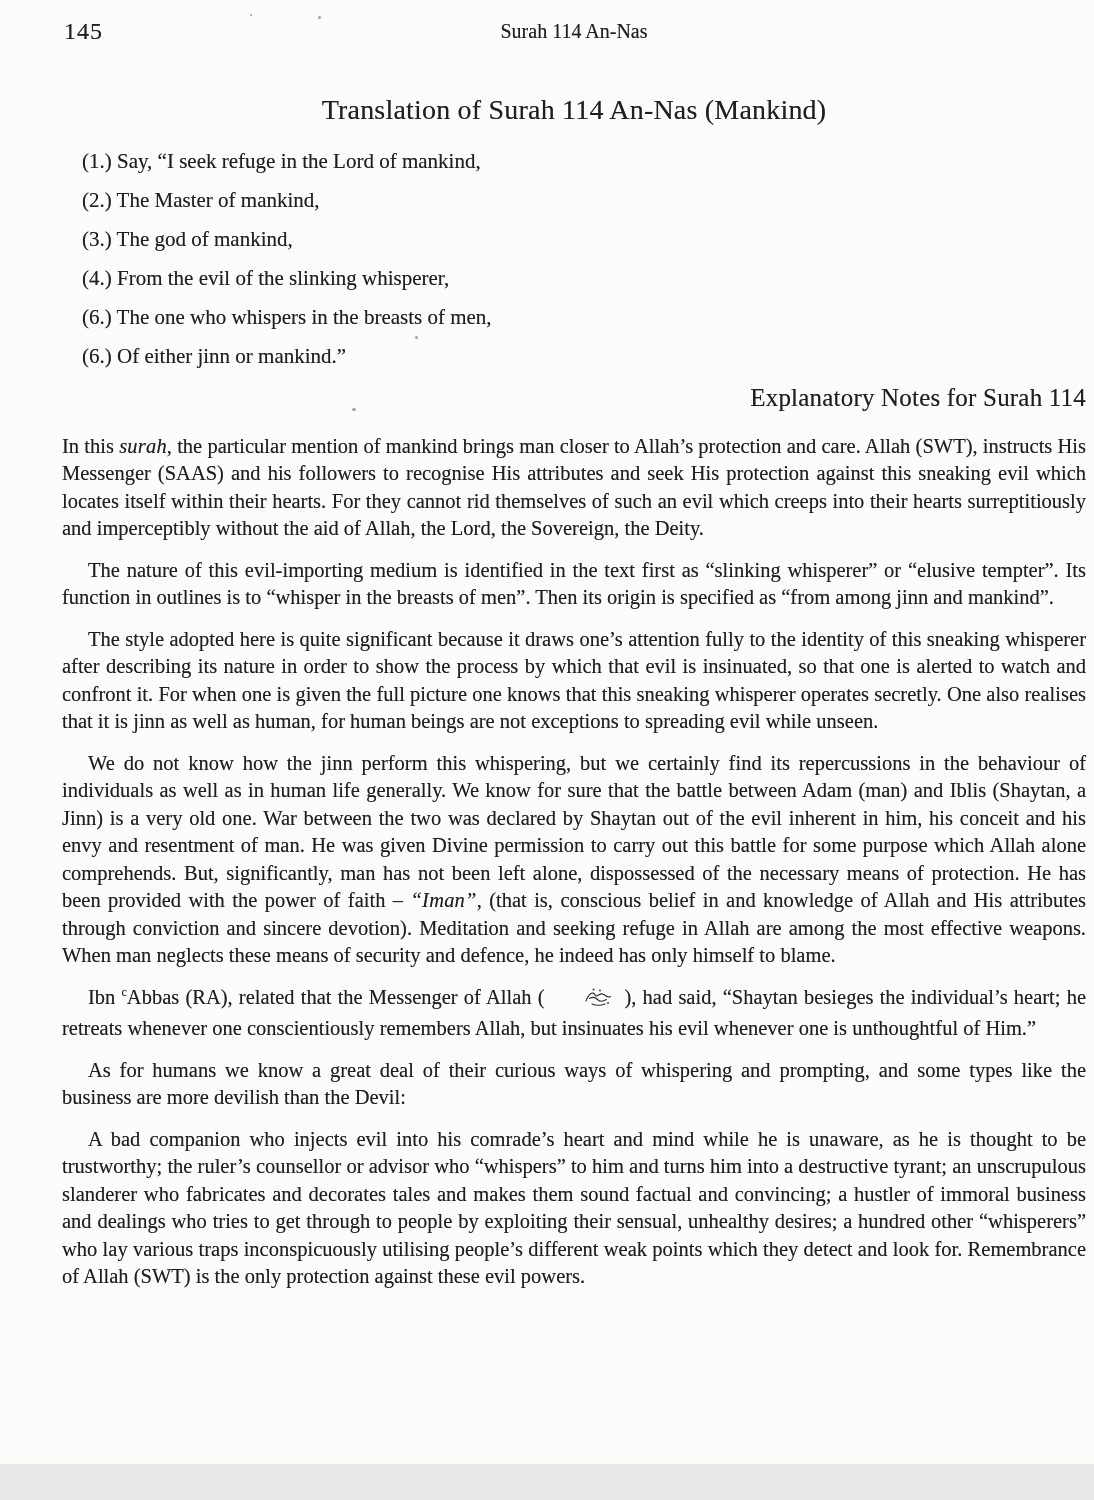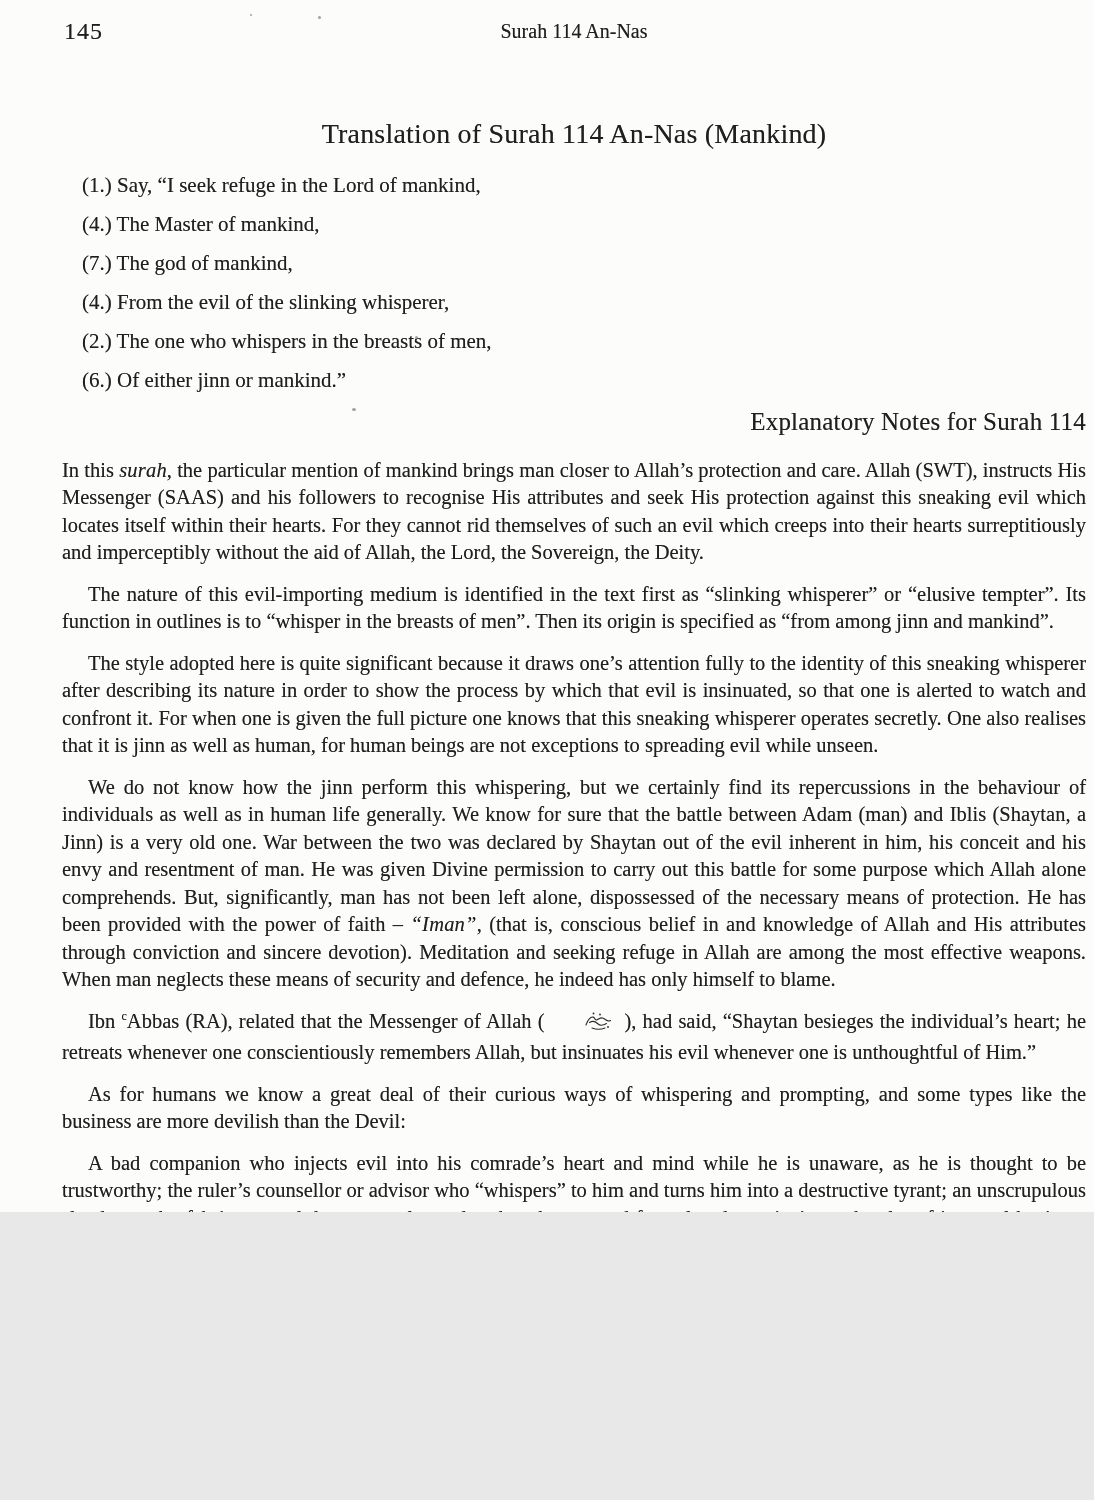--- a/index.html
+++ b/index.html
@@ -3,21 +3,21 @@
 <meta charset="utf-8">
 <style>
   html, body { margin: 0; padding: 0; }
   body {
     background: #e8e8e8;
     font-family: "Liberation Serif", "DejaVu Serif", serif;
   }
   .page {
     position: relative;
     width: 1094px;
-    height: 1212px;
+    height: 1464px;
     margin: 0 auto;
     background: #fcfcfb;
     color: #1f1f1f;
     overflow: hidden;
     text-shadow: 0 0 0.6px rgba(40,40,40,0.55);
   }
   .content {
     margin-left: 62px;
     width: 1024px;
   }
@@ -31,21 +31,21 @@
     left: 2px;
     top: 18px;
     font-size: 24px;
     letter-spacing: 1px;
   }
   .running-header {
     text-align: center;
     font-size: 20px;
   }
   .h1-title {
-    margin-top: 68px;
+    margin-top: 44px;
     text-align: center;
     font-size: 28px;
     font-weight: 400;
     letter-spacing: 0.2px;
   }
   .verse-list {
     margin-top: 24px;
     margin-left: 20px;
   }
   .verse {
@@ -102,24 +102,24 @@
 
     <div class="header-row">
       <span class="page-number">145</span>
       <div class="running-header">Surah 114 An-Nas</div>
     </div>
 
     <h1 class="h1-title">Translation of Surah 114 An-Nas (Mankind)</h1>
 
     <div class="verse-list">
         <p class="verse">(1.) Say, “I seek refuge in the Lord of mankind,</p>
-        <p class="verse">(4.) The Master of mankind,</p>
-        <p class="verse">(7.) The god of mankind,</p>
+        <p class="verse">(2.) The Master of mankind,</p>
+        <p class="verse">(3.) The god of mankind,</p>
         <p class="verse">(4.) From the evil of the slinking whisperer,</p>
-        <p class="verse">(2.) The one who whispers in the breasts of men,</p>
+        <p class="verse">(6.) The one who whispers in the breasts of men,</p>
         <p class="verse">(6.) Of either jinn or mankind.”</p>
       </div>
 
     <h2 class="h2-title">Explanatory Notes for Surah 114</h2>
 
     <div class="paras">
         <p class="">In this <i>surah</i>, the particular mention of mankind brings man closer to Allah’s protection and care. Allah (SWT), instructs His Messenger (SAAS) and his followers to recognise His attributes and seek His protection against this sneaking evil which locates itself within their hearts. For they cannot rid themselves of such an evil which creeps into their hearts surreptitiously and imperceptibly without the aid of Allah, the Lord, the Sovereign, the Deity.</p>
         <p class="indent">The nature of this evil-importing medium is identified in the text first as “slinking whisperer” or “elusive tempter”. Its function in outlines is to “whisper in the breasts of men”. Then its origin is specified as “from among jinn and mankind”.</p>
         <p class="indent">The style adopted here is quite significant because it draws one’s attention fully to the identity of this sneaking whisperer after describing its nature in order to show the process by which that evil is insinuated, so that one is alerted to watch and confront it. For when one is given the full picture one knows that this sneaking whisperer operates secretly. One also realises that it is jinn as well as human, for human beings are not exceptions to spreading evil while unseen.</p>
         <p class="indent">We do not know how the jinn perform this whispering, but we certainly find its repercussions in the behaviour of individuals as well as in human life generally. We know for sure that the battle between Adam (man) and Iblis (Shaytan, a Jinn) is a very old one. War between the two was declared by Shaytan out of the evil inherent in him, his conceit and his envy and resentment of man. He was given Divine permission to carry out this battle for some purpose which Allah alone comprehends. But, significantly, man has not been left alone, dispossessed of the necessary means of protection. He has been provided with the power of faith – <i>“Iman”</i>, (that is, conscious belief in and knowledge of Allah and His attributes through conviction and sincere devotion). Meditation and seeking refuge in Allah are among the most effective weapons. When man neglects these means of security and defence, he indeed has only himself to blame.</p>

